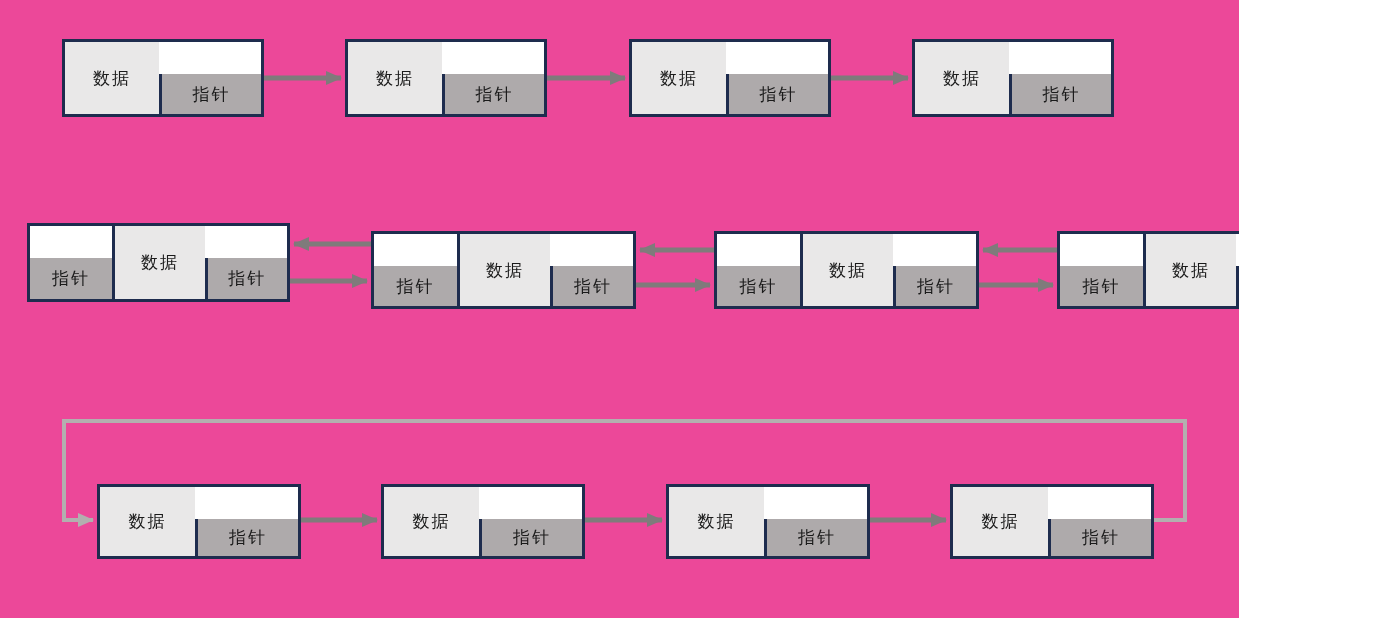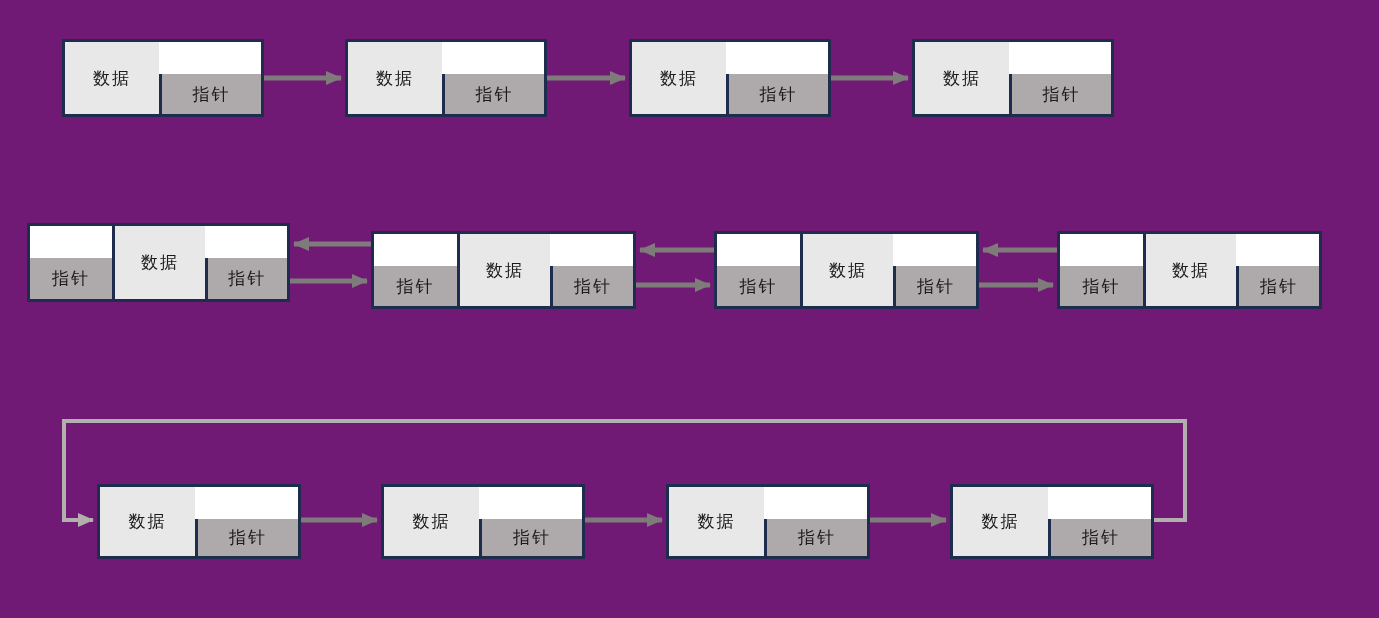--- a/index.html
+++ b/index.html
@@ -1,19 +1,19 @@
 <!DOCTYPE html>
 <html><head>
 <meta charset="utf-8">
 <style>
   html,body { margin:0; padding:0; background:#ffffff; }
   .canvas {
     position:relative;
-    width:1379px; height:618px;
-    background:#701a75;
+    width:1239px; height:618px;
+    background:#ec4899;
     font-family:"Liberation Sans", sans-serif;
     overflow:hidden;
   }
   .arrows-layer { position:absolute; left:0; top:0; z-index:0; }
   .node {
     position:absolute;
     display:flex;
     box-sizing:border-box;
     border:3px solid #1e2c4e;
     z-index:1;

